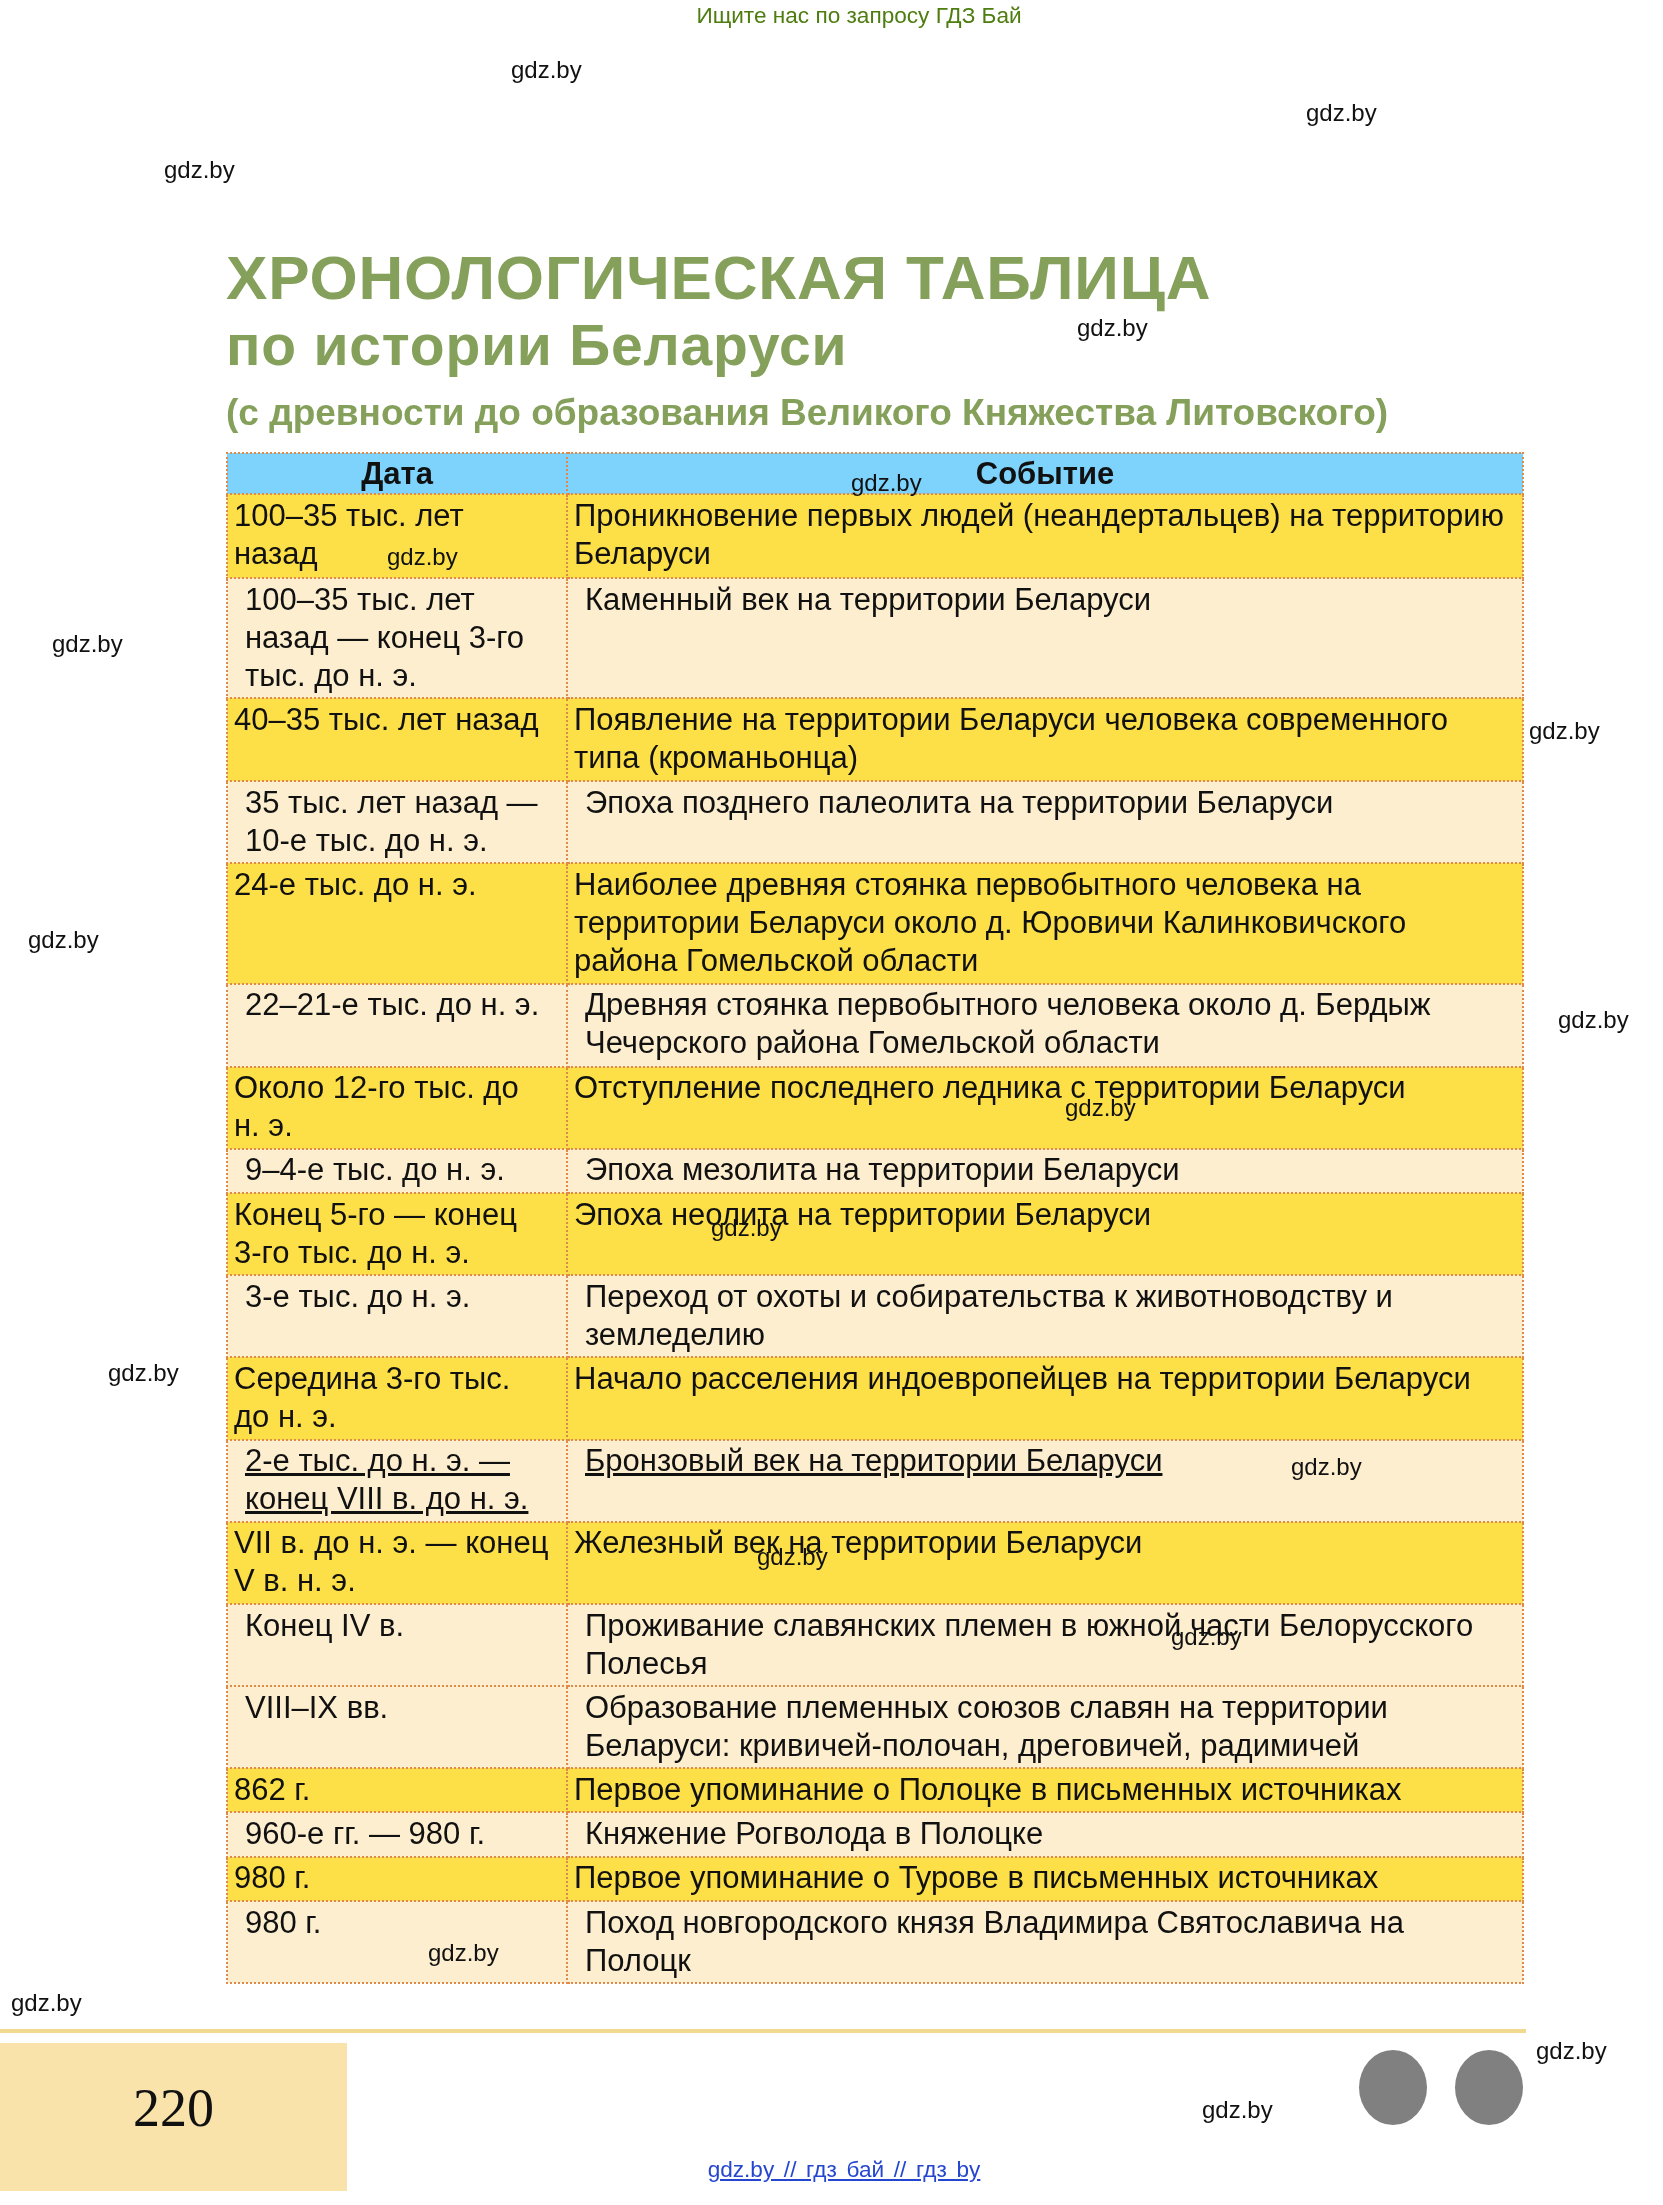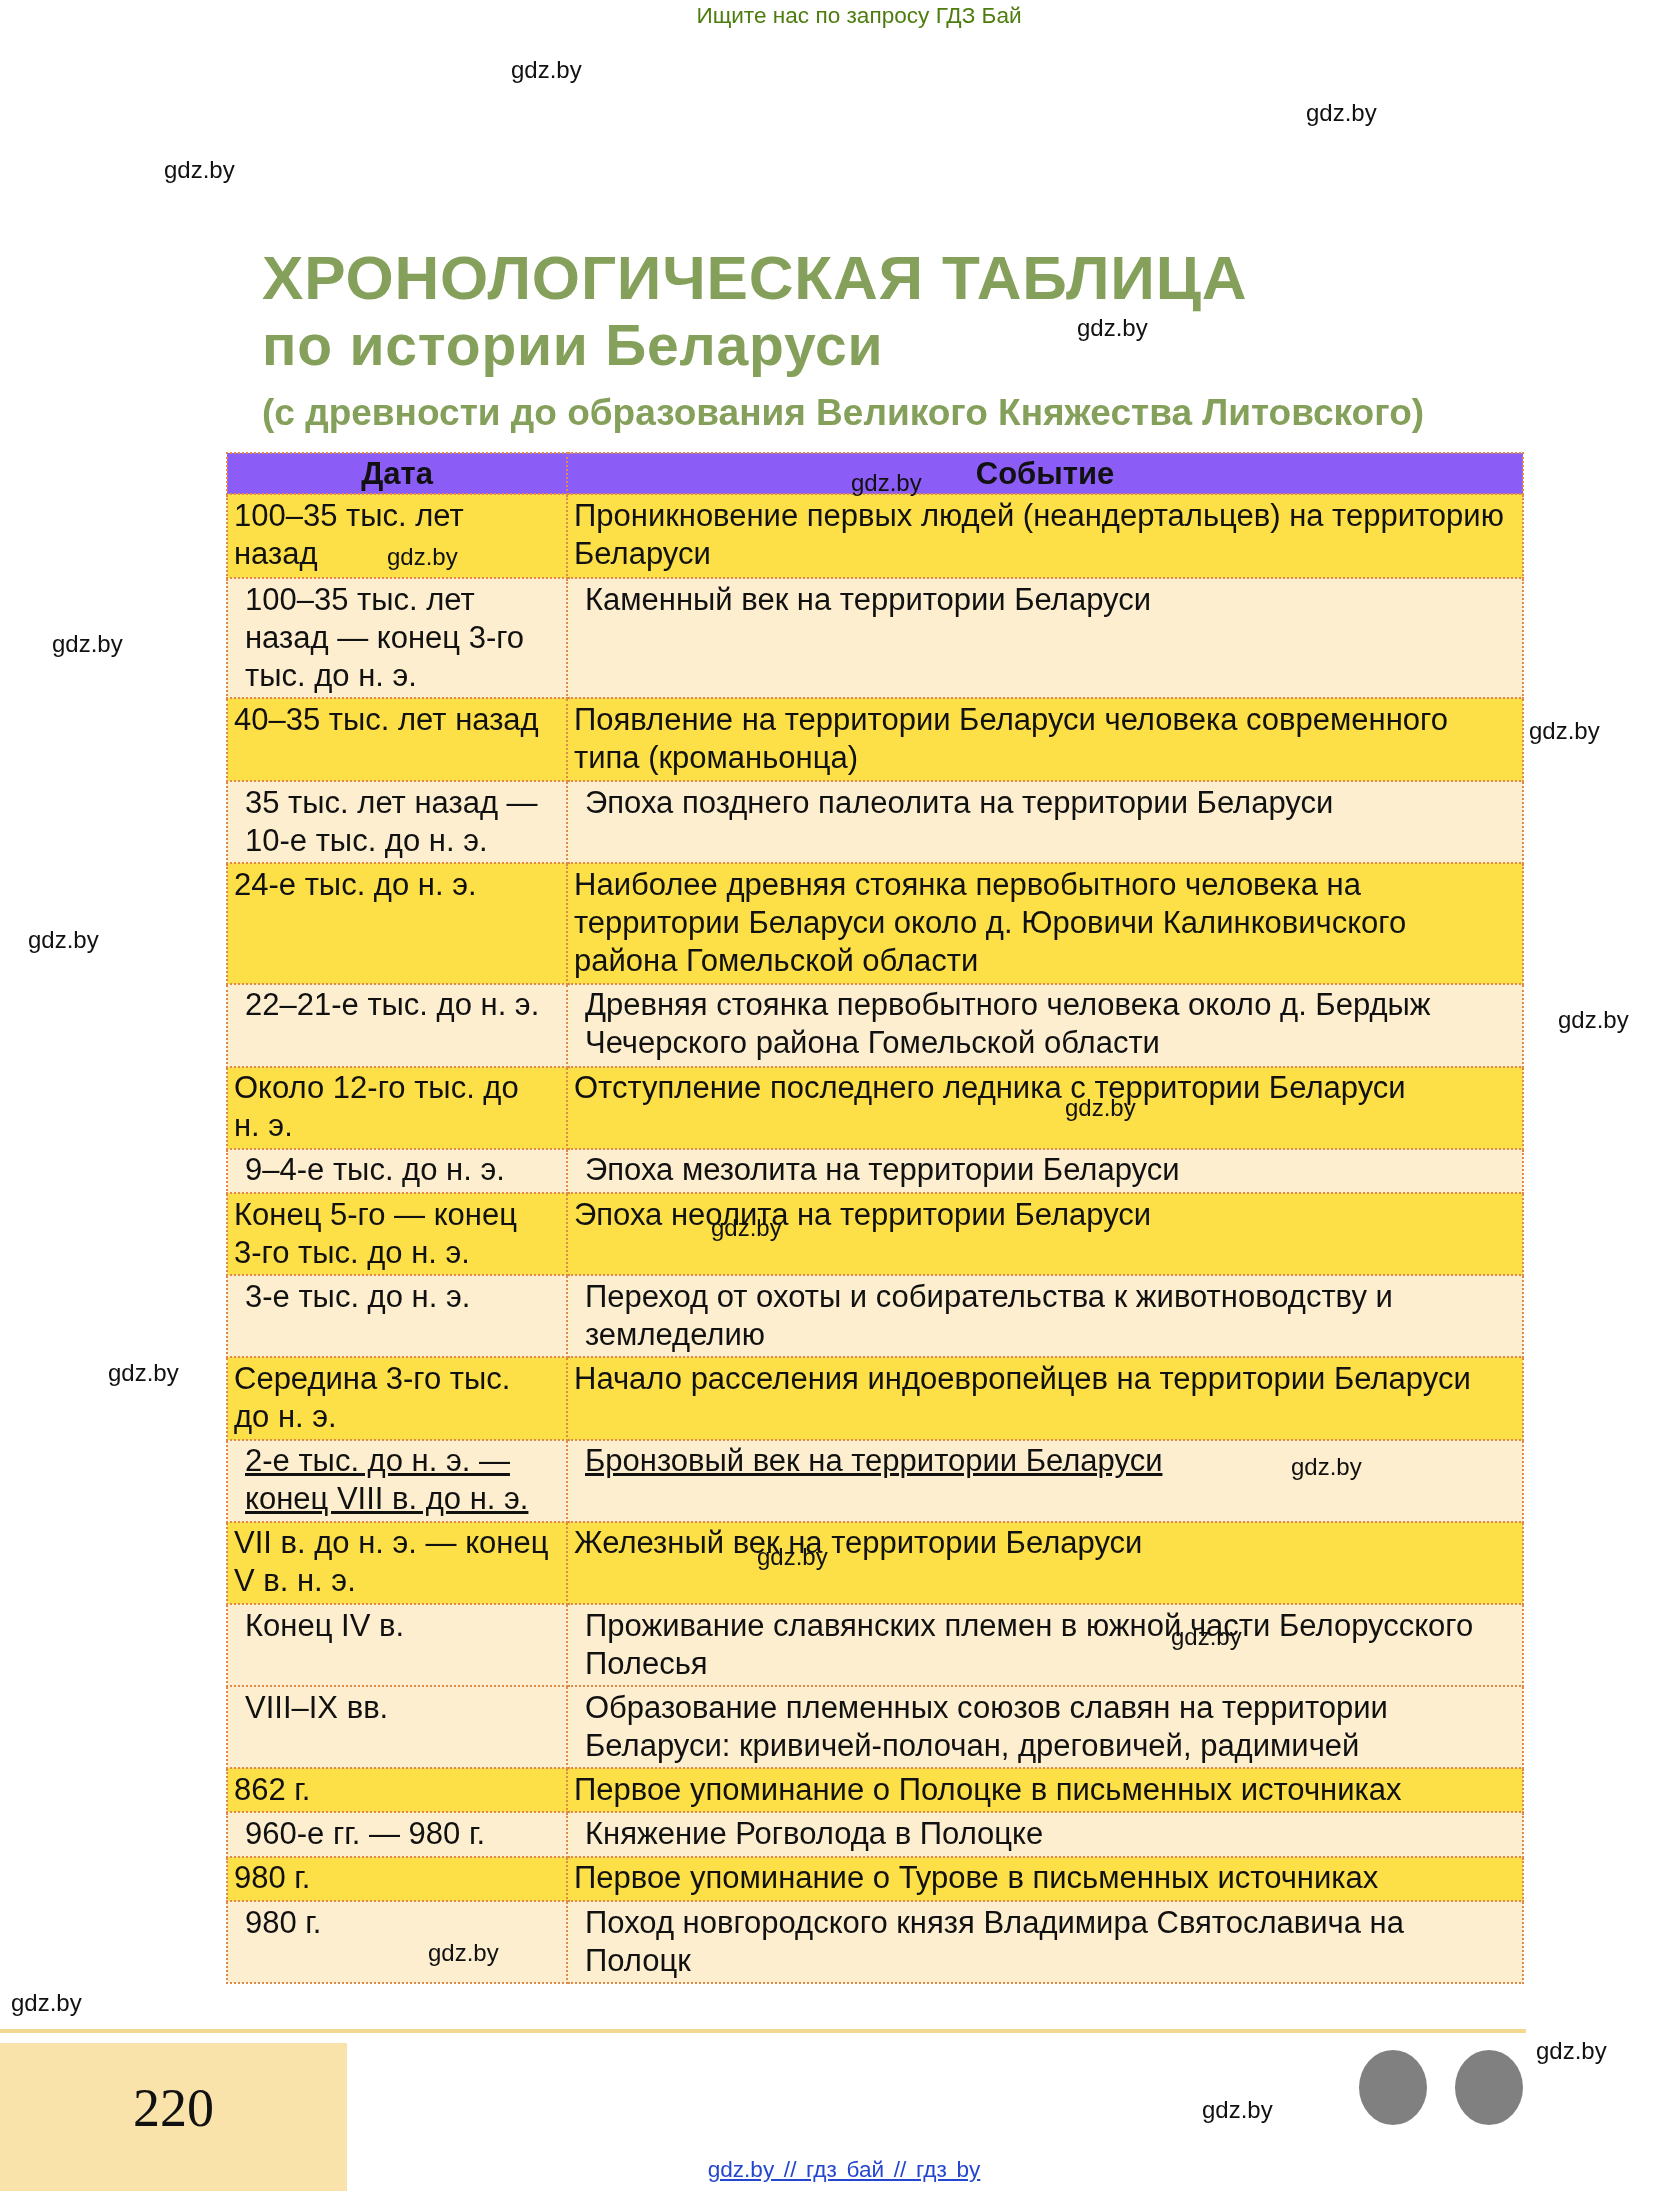--- a/index.html
+++ b/index.html
@@ -9,36 +9,36 @@
     font-family: "Liberation Sans", sans-serif;
   }
   .banner {
     position: absolute; left: 0; width: 1664px; top: 3.4px; text-align: center;
     font-size: 22.6px; color: #4d7c0f; padding-left: 27px;
   }
   .wm {
     position: absolute; font-size: 24px; color: #111; line-height: 1;
     white-space: nowrap;
   }
-  .title-block { position: absolute; left: 226px; top: 243px; color: #84a05a; font-weight: bold; margin-left: 36px; }
+  .title-block { position: absolute; left: 226px; top: 243px; color: #84a05a; font-weight: bold; }
   .title1 { font-size: 62px; line-height: 70px; letter-spacing: 0.8px; white-space: nowrap; }
   .title2 { font-size: 57px; line-height: 65px; letter-spacing: 0.8px; white-space: nowrap; }
   .title3 { font-size: 37px; line-height: 45px; margin-top: 11.7px; white-space: nowrap; }
 
   .chron-table {
     position: absolute; left: 226px; top: 452px; width: 1298px;
     border-collapse: collapse;
     font-size: 31px; color: #111; line-height: 38px;
   }
   .chron-table th, .chron-table td {
     border: 2.5px dotted #e08a4a;
     vertical-align: top; text-align: left;
   }
   .chron-table th {
-    background: #8b5cf6; font-weight: bold; text-align: center;
+    background: #7dd3fc; font-weight: bold; text-align: center;
     height: 39px; line-height: 39px; padding: 0;
   }
   .chron-table td { padding: 1.7px 17px 2.5px 17px; }
   .chron-table .col-date { width: 304px; }
   .chron-table tr.odd td { background: #fde047; padding-left: 6px; }
   .chron-table tr.even td { background: #fdeecf; }
   .chron-table .th-date { width: 337px; }
 
   .footer-line {
     position: absolute; left: 0; top: 2029px; width: 1526px; height: 4.2px;

